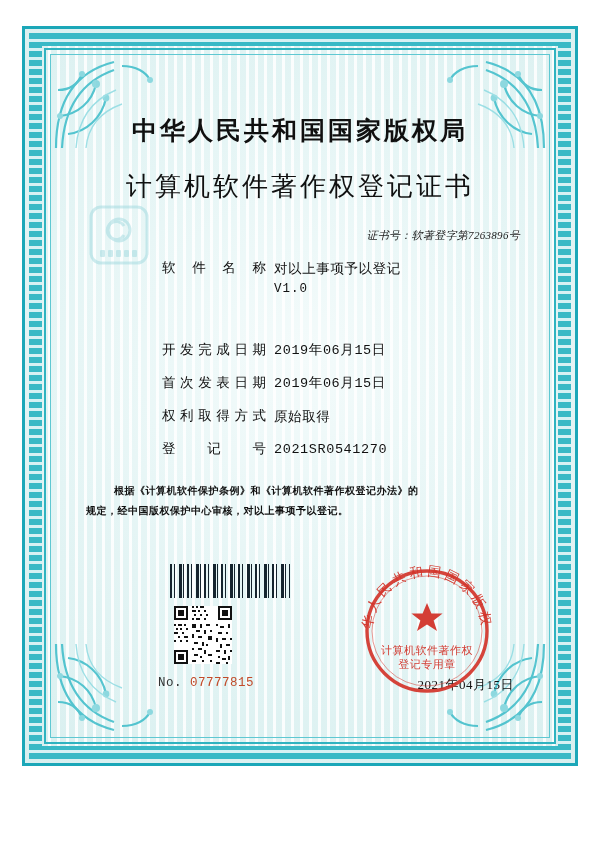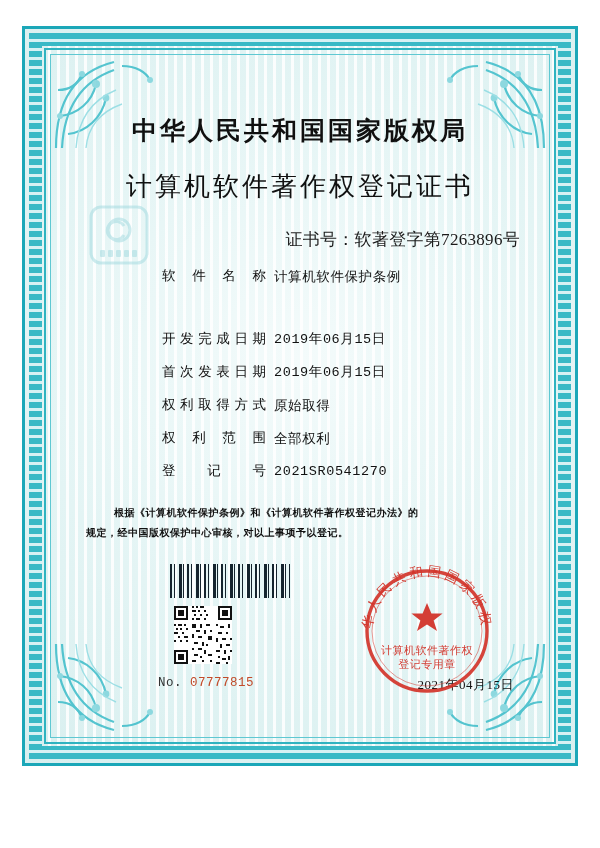--- a/index.html
+++ b/index.html
@@ -114,25 +114,26 @@
     font-size: 26px;
     font-weight: normal;
     letter-spacing: 3px;
     color: #101010;
     margin-top: 22px;
     font-family: "Liberation Serif", serif;
   }
 
   .cert-no {
     text-align: right;
-    font-size: 17px;
+    font-size: 11px;
     color: #1a1a1a;
     margin-top: 24px;
     padding-right: 18px;
     letter-spacing: .3px;
+    font-style: italic;
   }
 
   
   .emblem {
     position: absolute;
     left: 66px;
     top: 178px;
     width: 62px;
     height: 62px;
     opacity: .5;
@@ -379,21 +380,22 @@
 
       <div class="cert-no">
         <span>证书号：</span><span>软著登字第7263896号</span>
       </div>
 
       <div class="fields">
 
         <div class="row">
           <div class="lbl spread">软 件 名 称</div>
           <div class="val">
-            <span>计算机软件保护条例</span>
+            <span>对以上事项予以登记</span>
+            <span class="sub">V1.0</span>
           </div>
         </div>
 
         <div class="block-gap"></div>
 
 
         <div class="block-gap"></div>
 
         <div class="row tight">
           <div class="lbl spread">开发完成日期</div>
@@ -403,24 +405,20 @@
         <div class="row tight">
           <div class="lbl spread">首次发表日期</div>
           <div class="val mono">2019年06月15日</div>
         </div>
 
         <div class="row tight">
           <div class="lbl spread">权利取得方式</div>
           <div class="val">原始取得</div>
         </div>
 
-        <div class="row tight">
-          <div class="lbl spread">权 利 范 围</div>
-          <div class="val">全部权利</div>
-        </div>
 
         <div class="row tight">
           <div class="lbl spread">登 记 号</div>
           <div class="val mono">2021SR0541270</div>
         </div>
 
       </div>
 
       <div class="paragraph">
         <span class="indent"></span><span>根据《计算机软件保护条例》和《计算机软件著作权登记办法》的</span><br>

